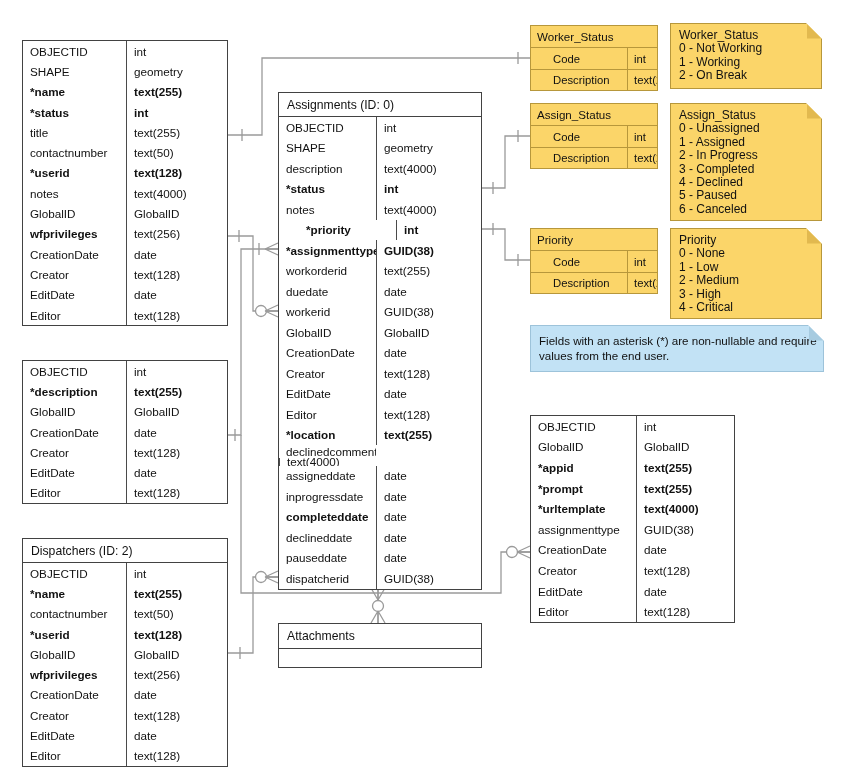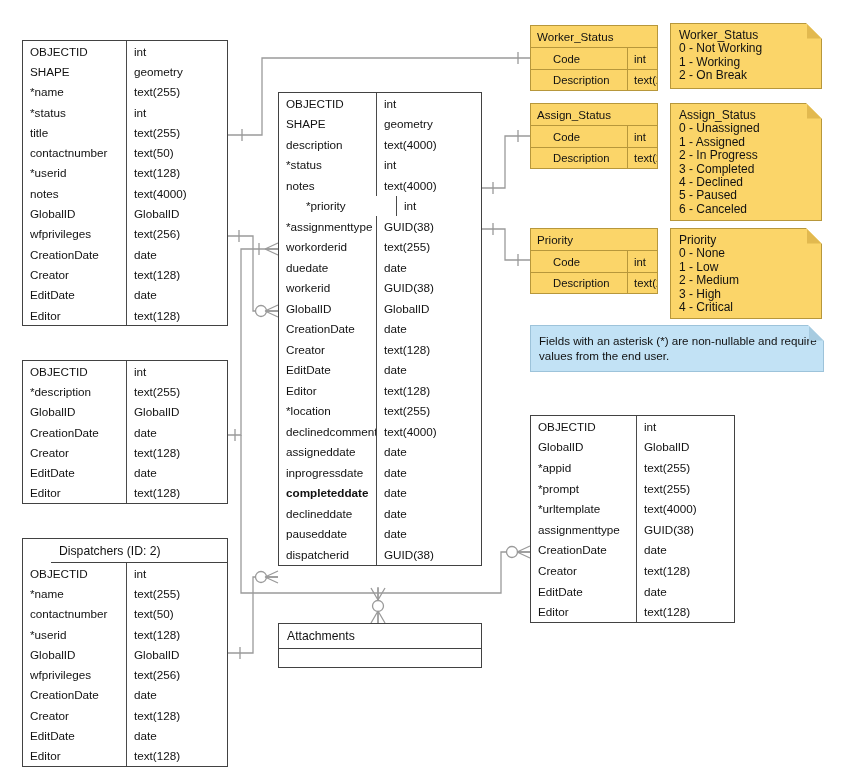--- a/index.html
+++ b/index.html
@@ -21,21 +21,21 @@
   .table.white .t-header{border-bottom:1.4px solid #424242;}
   .table.yellow .t-header{border-bottom:1.2px solid var(--ybr);font-size:11.6px;padding-left:6px;}
   .t-row{display:flex;box-sizing:border-box;}
   .table.yellow .t-row + .t-row{border-top:1.2px solid var(--ybr);}
   .cell{display:flex;align-items:center;padding-left:7px;font-size:11.7px;box-sizing:border-box;overflow:hidden;white-space:nowrap;}
   .cell.name{flex:none;}
   .cell.type{flex:1;}
   .table.white .cell.type{border-left:1px solid #4a4a4a;}
   .table.yellow .cell{font-size:11.3px;padding-left:6px;margin-left:16px;}
   .table.yellow .cell.type{border-left:1.2px solid var(--ybr);}
-  .b{font-weight:400;}
+  .b{font-weight:700;}
 
   .note{position:absolute;box-sizing:border-box;padding:5px 4px 0 8px;font-size:12px;line-height:13.4px;}
   .note.yellow{background:var(--yel);border:1.2px solid var(--ybr);}
   .note.blue{background:var(--blu);border:1px solid var(--blubr);font-size:11.6px;line-height:15px;padding-top:7px;}
   .note-line{white-space:nowrap;}
   .fold-cut{position:absolute;top:-1.5px;right:-1.5px;width:17px;height:17px;background:#fff;
     clip-path:polygon(0 0,100% 0,100% 100%);}
   .fold-flap{position:absolute;top:-0.5px;right:-0.5px;width:15px;height:15px;
     clip-path:polygon(0 0,100% 100%,0 100%);}
   .note.yellow .fold-flap{background:var(--yfold);}
@@ -173,21 +173,21 @@
       <div class="t-row" style="height: 20.3px;">
         <div class="cell name" style="width: 103px;">EditDate</div>
         <div class="cell type">date</div>
       </div>
       <div class="t-row" style="height: 20.3px;">
         <div class="cell name" style="width: 103px;">Editor</div>
         <div class="cell type">text(128)</div>
       </div>
     </div>
     <div class="table white" style="left: 22px; top: 538px; width: 206px;">
-      <div class="t-header" style="height: 24px; margin-left: 28px;">Dispatchers (ID: 2)</div>
+      <div class="t-header" style="height: 24px;">Dispatchers (ID: 2)</div>
       <div class="t-row" style="height: 20.3px;">
         <div class="cell name" style="width: 103px;">OBJECTID</div>
         <div class="cell type">int</div>
       </div>
       <div class="t-row" style="height: 20.3px;">
         <div class="cell name b" style="width: 103px;">*name</div>
         <div class="cell type b">text(255)</div>
       </div>
       <div class="t-row" style="height: 20.3px;">
         <div class="cell name" style="width: 103px;">contactnumber</div>
@@ -216,20 +216,21 @@
       <div class="t-row" style="height: 20.3px;">
         <div class="cell name" style="width: 103px;">EditDate</div>
         <div class="cell type">date</div>
       </div>
       <div class="t-row" style="height: 20.3px;">
         <div class="cell name" style="width: 103px;">Editor</div>
         <div class="cell type">text(128)</div>
       </div>
     </div>
     <div class="table white" style="left: 278px; top: 92px; width: 204px;">
+      <div class="t-header" style="height: 24px;">Assignments (ID: 0)</div>
       <div class="t-row" style="height: 20.5px;">
         <div class="cell name" style="width: 97px;">OBJECTID</div>
         <div class="cell type">int</div>
       </div>
       <div class="t-row" style="height: 20.5px;">
         <div class="cell name" style="width: 97px;">SHAPE</div>
         <div class="cell type">geometry</div>
       </div>
       <div class="t-row" style="height: 20.5px;">
         <div class="cell name" style="width: 97px;">description</div>
@@ -280,21 +281,21 @@
         <div class="cell type">date</div>
       </div>
       <div class="t-row" style="height: 20.5px;">
         <div class="cell name" style="width: 97px;">Editor</div>
         <div class="cell type">text(128)</div>
       </div>
       <div class="t-row" style="height: 20.5px;">
         <div class="cell name b" style="width: 97px;">*location</div>
         <div class="cell type b">text(255)</div>
       </div>
-      <div class="t-row" style="height: 20.5px;">
+      <div class="t-row" style="height: 20.5px; flex-direction: column;">
         <div class="cell name" style="width: 97px;">declinedcomment</div>
         <div class="cell type">text(4000)</div>
       </div>
       <div class="t-row" style="height: 20.5px;">
         <div class="cell name" style="width: 97px;">assigneddate</div>
         <div class="cell type">date</div>
       </div>
       <div class="t-row" style="height: 20.5px;">
         <div class="cell name" style="width: 97px;">inprogressdate</div>
         <div class="cell type">date</div>

